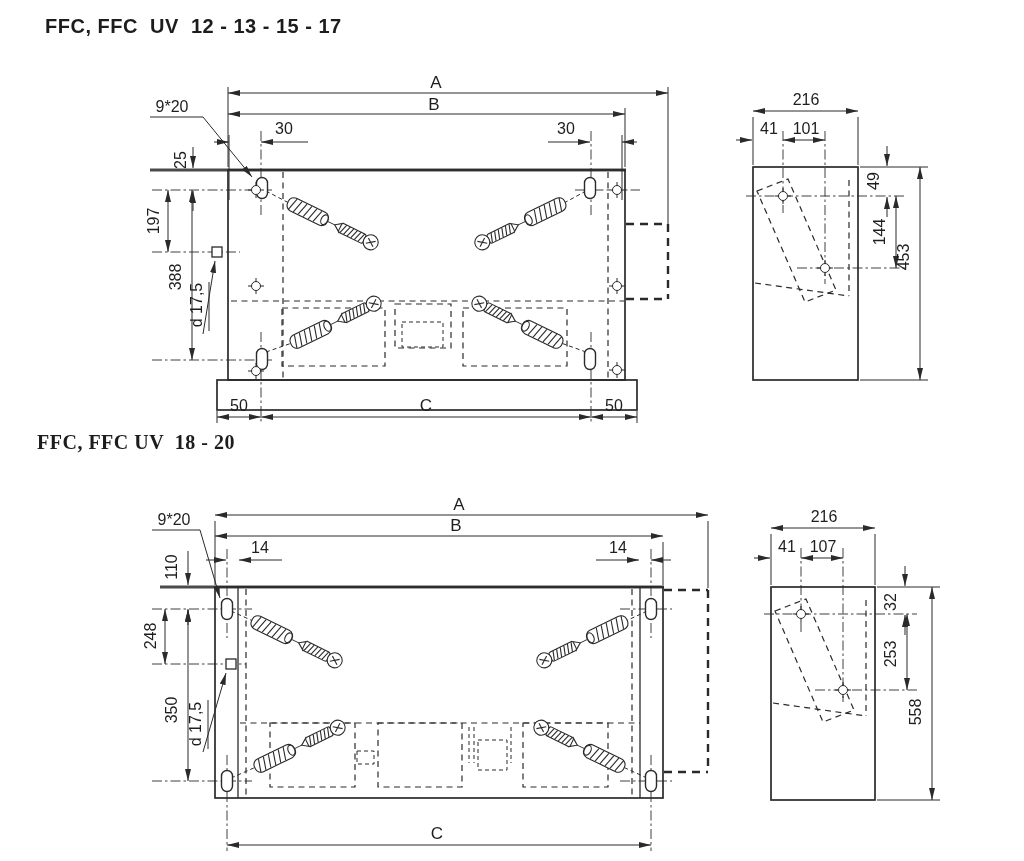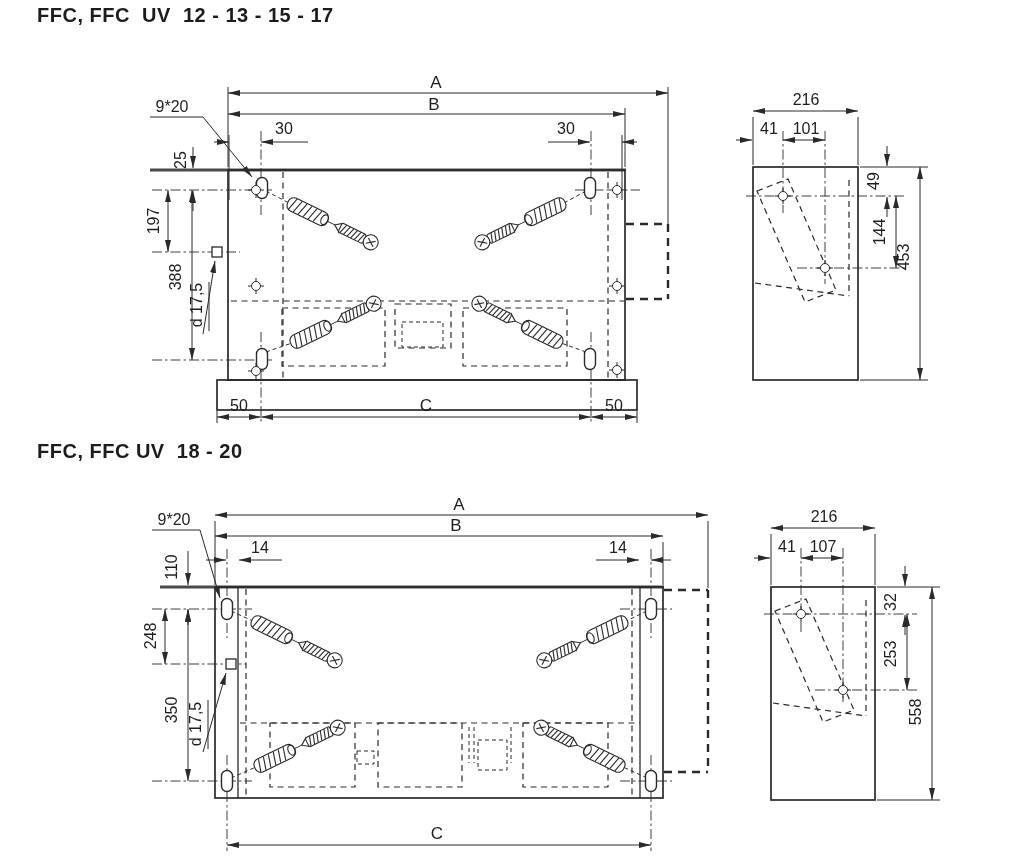--- a/index.html
+++ b/index.html
@@ -1,21 +1,21 @@
 <!DOCTYPE html>
 <html><head>
 <meta charset="utf-8">
 <style>
   html,body{margin:0;padding:0;background:#fff;}
   #canvas{position:relative;width:1024px;height:861px;background:#fff;overflow:hidden;
           font-family:"Liberation Sans",sans-serif;}
   .title{position:absolute;left:37px;font-size:20px;font-weight:bold;color:#1c1c1c;
          white-space:pre;letter-spacing:.5px;}
-  #t1{top:4px;}
-  #t2{top:440px;}
+  #t1{top:15px;margin-left:8px;}
+  #t2{top:431px;font-family:Liberation Serif, serif;}
   svg{position:absolute;left:0;top:0;}
   
   .ol{fill:none;stroke:#2a2a2a;stroke-width:1.7;}
   .ol2{fill:none;stroke:#2a2a2a;stroke-width:1.3;}
   .tl{fill:none;stroke:#4a4a4a;stroke-width:3;}
   .dim{fill:none;stroke:#2a2a2a;stroke-width:1;}
   .cl{fill:none;stroke:#2a2a2a;stroke-width:.9;stroke-dasharray:10 3 2.5 3;}
   .dsh{fill:none;stroke:#2a2a2a;stroke-width:1.2;stroke-dasharray:6 4.5;}
   .dsh1{fill:none;stroke:#2a2a2a;stroke-width:1;stroke-dasharray:4 3;}
   .dshB{fill:none;stroke:#2a2a2a;stroke-width:2.4;stroke-dasharray:8 6;}

